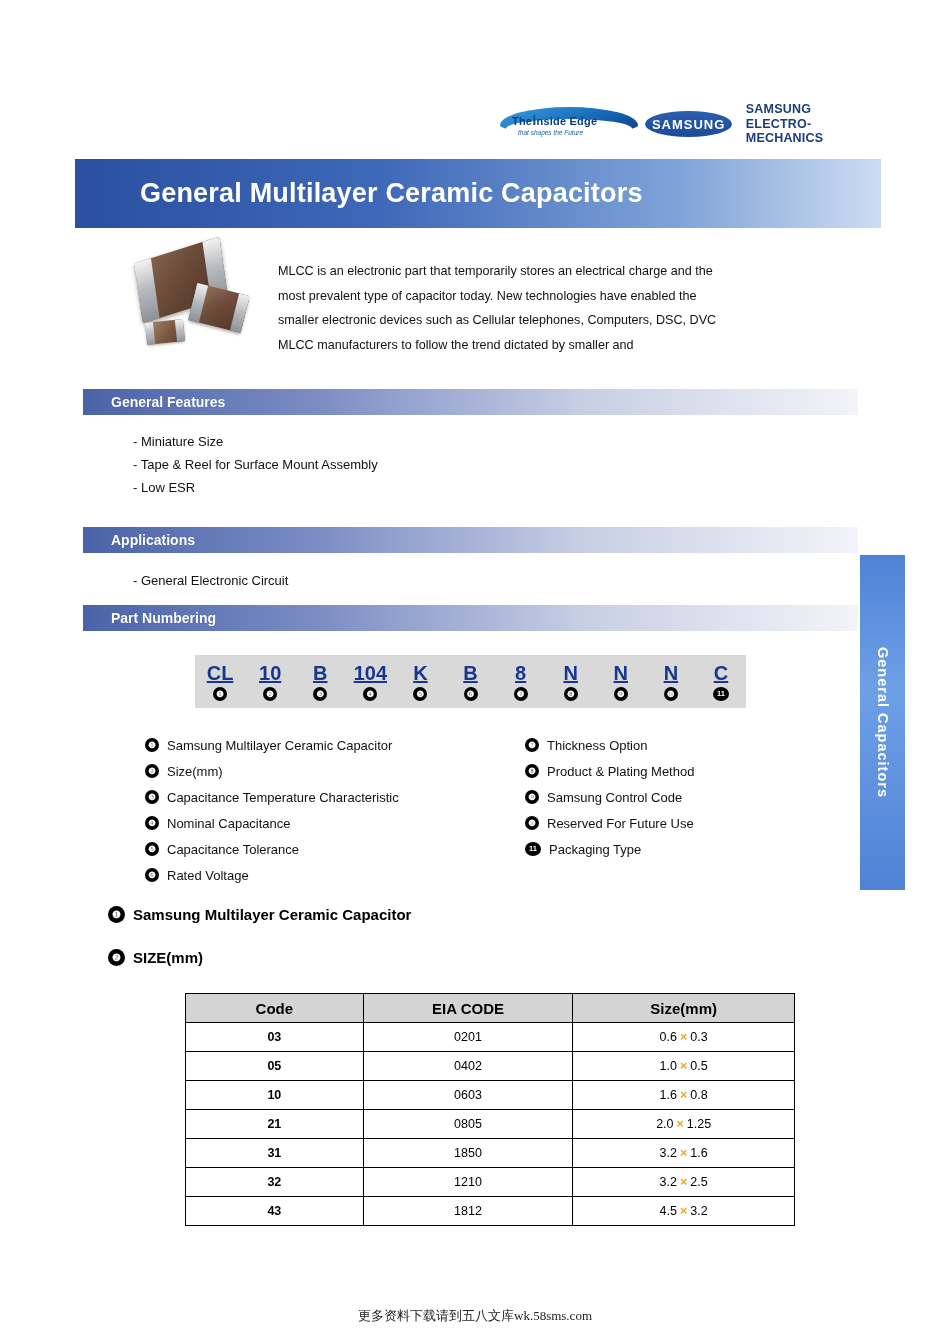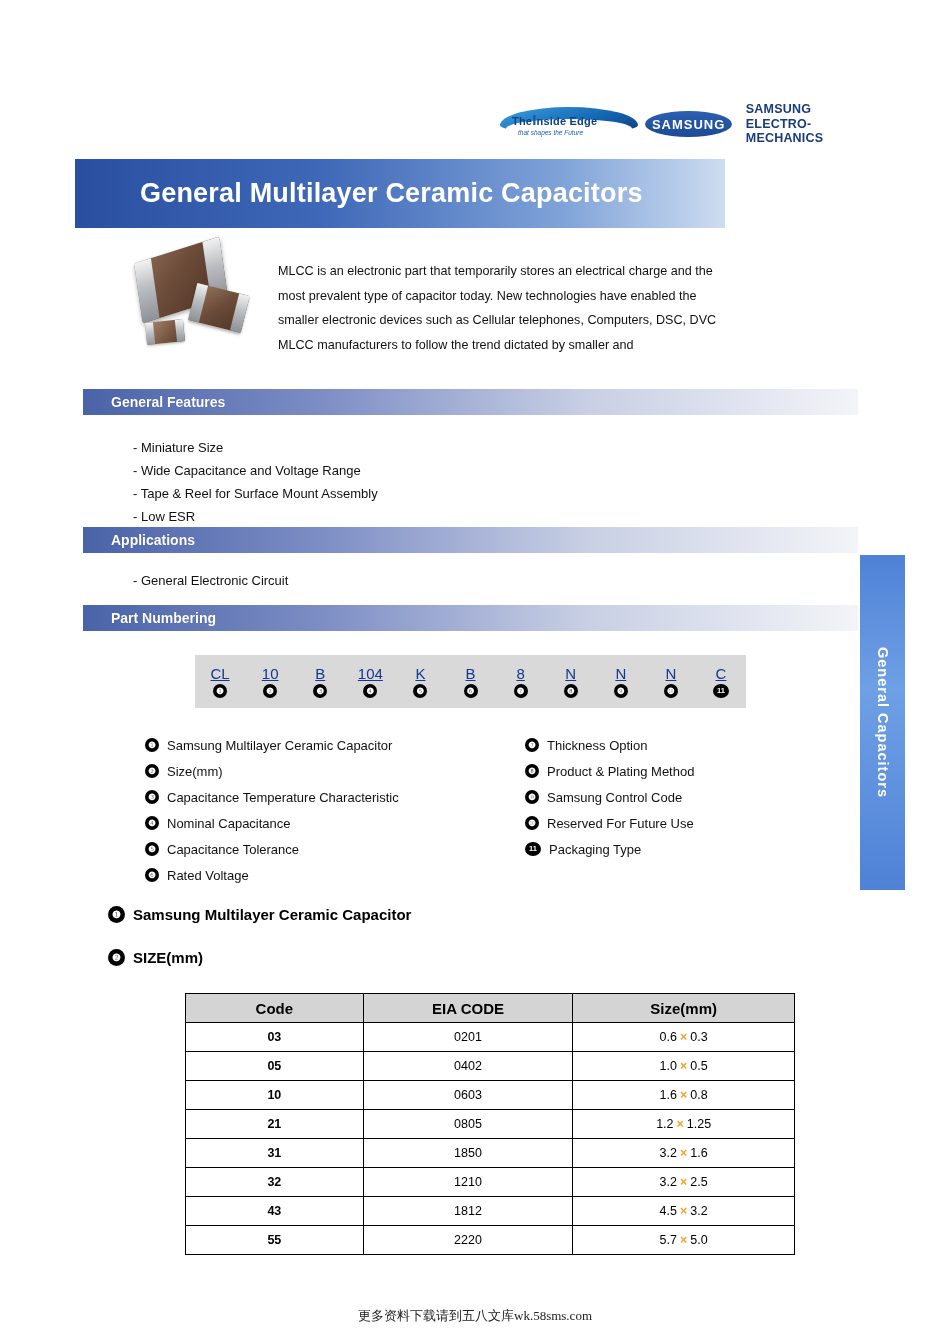--- a/index.html
+++ b/index.html
@@ -42,21 +42,21 @@
   .samsung-oval {
     width:92px; height:26px; border-radius:50%;
     background: linear-gradient(180deg,#2b5fb0 0%, #1c4a96 100%);
     color:#fff; font-size:13px; font-weight:bold; letter-spacing:1px;
     display:flex; align-items:center; justify-content:center;
   }
   .sem-text { font-size:12.5px; font-weight:bold; color:#1a3c7a; line-height:1.15; letter-spacing:0.2px;}
 
   
   .title-banner {
-    position:absolute; left:75px; top:159px; width:650px; height:69px;
+    position:absolute; left:75px; top:159px; width:806px; height:69px;
     background: linear-gradient(90deg, #2a4fa0 0%, #3f68b8 38%, #7fa3d8 75%, #cddcf1 100%);
     display:flex; align-items:center;
   }
   .title-banner h1 {
     margin:0; padding-left:65px; color:#fff; font-size:27px; font-weight:bold;
     letter-spacing:0.2px;
   }
 
   
   .chip-art { position:absolute; left:120px; top:245px; width:135px; height:110px; }
@@ -111,21 +111,21 @@
     color:#fff; font-weight:bold; font-size:14px; padding-left:28px;
     text-shadow:0 0 1px rgba(0,0,0,.3);
   }
   #sec-features { top:389px; }
   #sec-apps { top:527px; }
   #sec-part { top:605px; }
 
   .bullets {
     position:absolute; left:133px; font-size:13px; line-height:23px; color:#111;
   }
-  #features-list { top:430px;margin-top:6px; }
+  #features-list { top:430px; }
   #apps-list { top:569px; }
 
   
   .side-tab {
     position:absolute; right:45px; top:555px; width:45px; height:335px;
     background: linear-gradient(180deg,#4f82d6 0%, #6ea0e6 40%, #4f82d6 100%);
     display:flex; align-items:center; justify-content:center;
   }
   .side-tab span {
     color:#fff; font-weight:bold; font-size:14.5px;
@@ -135,21 +135,21 @@
   
   .code-strip {
     position:absolute; left:195px; top:655px; width:551px; height:53px;
     background:#d9d9d9; display:flex; align-items:stretch;
   }
   .code-cell {
     flex:1; display:flex; flex-direction:column; align-items:center; justify-content:center;
     gap:2px;
   }
   .code-cell .code {
-    font-size:15px; font-weight:normal; color:#16368f; text-decoration:underline;
+    font-size:20px; font-weight:bold; color:#16368f; text-decoration:underline;
   }
   .cnum {
     display:inline-flex; align-items:center; justify-content:center;
     width:14px; height:14px; border-radius:50%;
     background:#000; color:#fff; font-size:8.5px; font-weight:bold;
     font-family:"Liberation Sans",sans-serif; line-height:1;
   }
   .cnum.wide { width:16px; font-size:7.5px; }
 
   
@@ -227,21 +227,20 @@
     <div>most prevalent type of capacitor today.  New technologies have enabled the</div>
     <div>smaller electronic devices   such as Cellular telephones, Computers, DSC, DVC</div>
     <div>MLCC manufacturers to   follow the trend dictated by smaller and</div>
   </div>
 
   <div class="sec-head" id="sec-features">
     <span>General Features</span>
   </div>
   <div class="bullets" id="features-list">
       <div>- Miniature Size</div>
-      <div>- Wide Capacitance and Voltage Range</div>
       <div>- Tape &amp; Reel for Surface Mount Assembly</div>
       <div>- Low ESR</div>
     </div>
 
   <div class="sec-head" id="sec-apps">
     <span>Applications</span>
   </div>
   <div class="bullets" id="apps-list">
       <div>- General Electronic Circuit</div>
     </div>
@@ -386,39 +385,34 @@
           <td><span>1.0</span><span class="times">×</span><span>0.5</span></td>
         </tr>
         <tr>
           <td class="code-col">10</td>
           <td>0603</td>
           <td><span>1.6</span><span class="times">×</span><span>0.8</span></td>
         </tr>
         <tr>
           <td class="code-col">21</td>
           <td>0805</td>
-          <td><span>1.2</span><span class="times">×</span><span>1.25</span></td>
+          <td><span>2.0</span><span class="times">×</span><span>1.25</span></td>
         </tr>
         <tr>
           <td class="code-col">31</td>
           <td>1850</td>
           <td><span>3.2</span><span class="times">×</span><span>1.6</span></td>
         </tr>
         <tr>
           <td class="code-col">32</td>
           <td>1210</td>
           <td><span>3.2</span><span class="times">×</span><span>2.5</span></td>
         </tr>
         <tr>
           <td class="code-col">43</td>
           <td>1812</td>
           <td><span>4.5</span><span class="times">×</span><span>3.2</span></td>
         </tr>
-        <tr>
-          <td class="code-col">55</td>
-          <td>2220</td>
-          <td><span>5.7</span><span class="times">×</span><span>5.0</span></td>
-        </tr>
       </tbody>
   </table>
 
   <div class="footer">更多资料下载请到五八文库wk.58sms.com</div>
 </div>
 
 </body></html>

